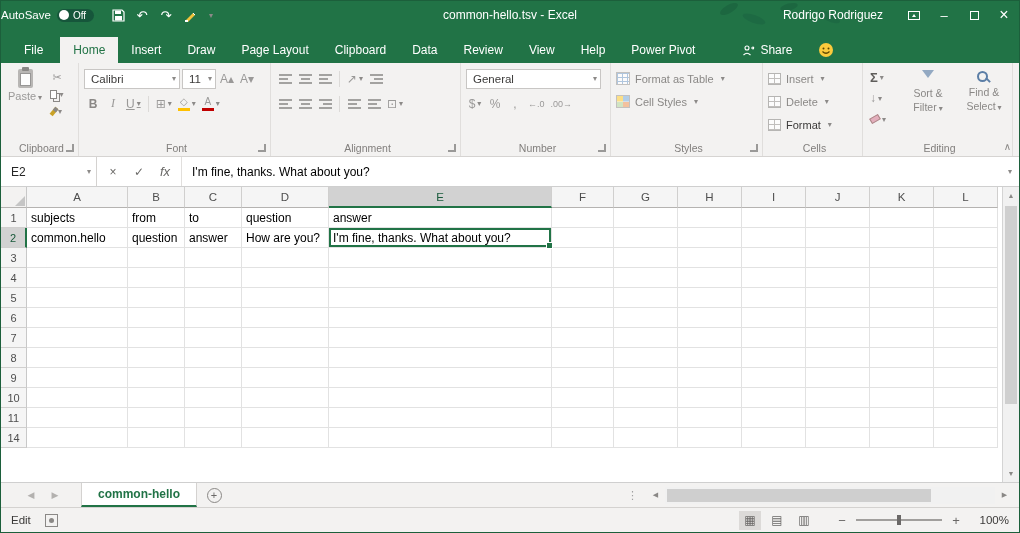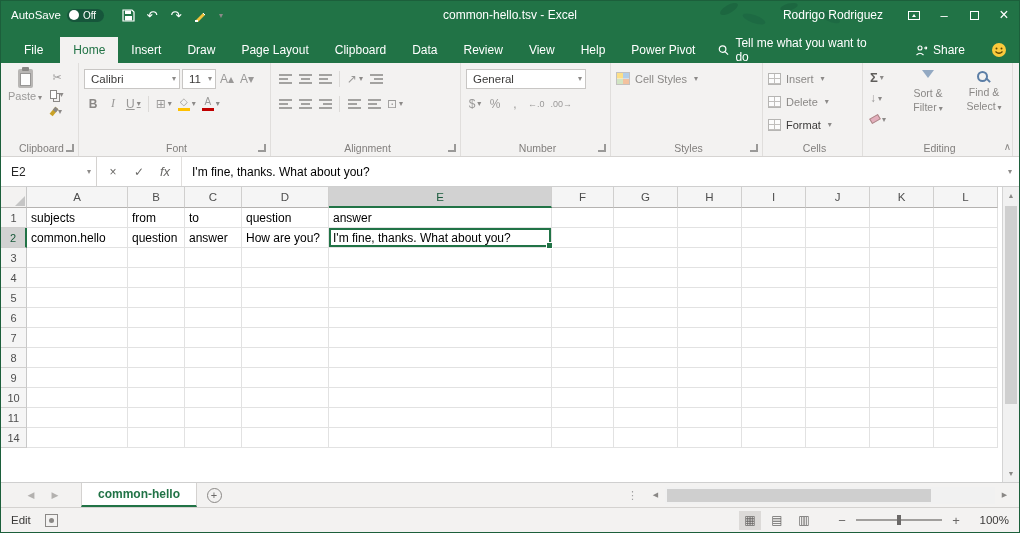--- a/index.html
+++ b/index.html
@@ -1,21 +1,21 @@
 <!DOCTYPE html>
 <html><head>
 <meta charset="utf-8">
 <style>
 *{margin:0;padding:0;box-sizing:border-box;}
 html,body{width:1020px;height:533px;overflow:hidden;}
 body{font-family:"Liberation Sans","DejaVu Sans",sans-serif;font-size:12px;color:#262626;background:#fff;}
 .app{width:1020px;height:533px;display:flex;flex-direction:column;overflow:hidden;border:1px solid #1c5f3b;background:#fff;}
 
 
-.title-bar{flex:0 0 28px;background:#217346;color:#fff;display:flex;align-items:center;position:relative;padding-left:10px;}
+.title-bar{flex:0 0 28px;background:#217346;color:#fff;display:flex;align-items:center;position:relative;}
 .autosave{display:flex;align-items:center;gap:6px;font-size:11.5px;margin-right:12px;}
 .as-pill{display:inline-flex;align-items:center;gap:4px;background:#16563b;border-radius:8px;padding:1px 8px 1px 2px;}
 .as-knob{width:10px;height:10px;border-radius:50%;background:#fff;display:inline-block;}
 .as-state{font-size:10px;color:#fff;}
 .qat-btn{width:24px;height:28px;display:flex;align-items:center;justify-content:center;font-size:13px;color:#fff;}
 .qat-dd{width:16px;height:28px;display:flex;align-items:center;justify-content:center;}
 .doc-title{position:absolute;left:0;right:0;top:0;height:28px;display:flex;align-items:center;justify-content:center;font-size:12px;pointer-events:none;}
 .leaves{position:absolute;right:160px;top:0;opacity:.45;pointer-events:none;}
 .tb-right{margin-left:auto;display:flex;align-items:center;height:100%;z-index:2;}
 .user-name{font-size:12px;margin-right:16px;}
@@ -55,21 +55,21 @@
 .copy-ic{display:inline-block;width:7px;height:9px;border:1px solid #8a8886;background:#fff;box-shadow:3px 3px 0 -1px #f3f2f1,3px 3px 0 0 #8a8886;}
 .brush-ic{display:inline-block;width:4px;height:9px;background:#c9a227;transform:rotate(40deg);border-top:4px solid #8a8886;}
 .g-font{width:192px;}
 .g-align{width:190px;}
 .g-number{width:150px;}
 .g-styles{width:152px;}
 .g-cells{width:100px;}
 .g-editing{width:150px;}
 .combo.font-name{width:96px;}
 .combo.font-size{width:34px;}
-.combo.num-fmt{width:120px;}
+.combo.num-fmt{width:135px;}
 .mini-btn.bold{font-weight:bold;color:#8a8886;}
 .mini-btn.italic{font-style:italic;font-family:"Liberation Serif",serif;}
 .mini-btn.underl{text-decoration:underline;}
 .color-ic{display:inline-flex;flex-direction:column;align-items:center;line-height:1;gap:1px;}
 .color-ic i{font-style:normal;font-size:10px;color:#9a9998;}
 .color-ic b{width:12px;height:3px;display:block;}
 .ml{display:inline-block;width:13px;height:10px;background:
  linear-gradient(#a3a2a0,#a3a2a0) left 0 top 0/13px 2px no-repeat,
  linear-gradient(#a3a2a0,#a3a2a0) left 0 top 4px/9px 2px no-repeat,
  linear-gradient(#a3a2a0,#a3a2a0) left 0 top 8px/13px 2px no-repeat;}
@@ -217,27 +217,20 @@
     <div class="rtab active">Home</div>
     <div class="rtab">Insert</div>
     <div class="rtab">Draw</div>
     <div class="rtab">Page Layout</div>
     <div class="rtab">Clipboard</div>
     <div class="rtab">Data</div>
     <div class="rtab">Review</div>
     <div class="rtab">View</div>
     <div class="rtab">Help</div>
     <div class="rtab">Power Pivot</div>
-    <div class="tellme">
-      <svg width="12" height="12" viewBox="0 0 12 12">
-          <circle cx="5" cy="5" r="3.6" fill="none" stroke="#fff" stroke-width="1.3"></circle>
-          <line x1="8" y1="8" x2="11" y2="11" stroke="#fff" stroke-width="1.3"></line>
-        </svg>
-      <span>Tell me what you want to do</span>
-    </div>
     <div class="share">
       <svg width="13" height="12" viewBox="0 0 13 12">
           <circle cx="5" cy="4" r="2" fill="none" stroke="#fff" stroke-width="1.1"></circle>
           <path d="M1.5 11 Q5 7.5 8.5 11" fill="none" stroke="#fff" stroke-width="1.1"></path>
           <path d="M9 4 h3 m0 0 l-1.4 -1.4 M12 4 l-1.4 1.4" stroke="#fff" stroke-width="1.1" fill="none"></path>
         </svg>
       <span>Share</span>
     </div>
     <div class="smiley-wrap">
       <svg width="16" height="16" viewBox="0 0 16 16">
@@ -380,20 +373,24 @@
         <span class="mini-btn dec">
             <span>.00→</span>
           </span>
       </div>
       <div class="group-label">Number</div>
       <span class="launcher"></span>
     </div>
 
     <div class="group g-styles">
       <div class="stack">
+        <div class="stack-btn dd">
+          <span class="ic fat"></span>
+          <span>Format as Table</span>
+        </div>
         <div class="stack-btn dd">
           <span class="ic cs"></span>
           <span>Cell Styles</span>
         </div>
       </div>
       <div class="group-label">Styles</div>
       <span class="launcher"></span>
     </div>
 
     <div class="group g-cells">

